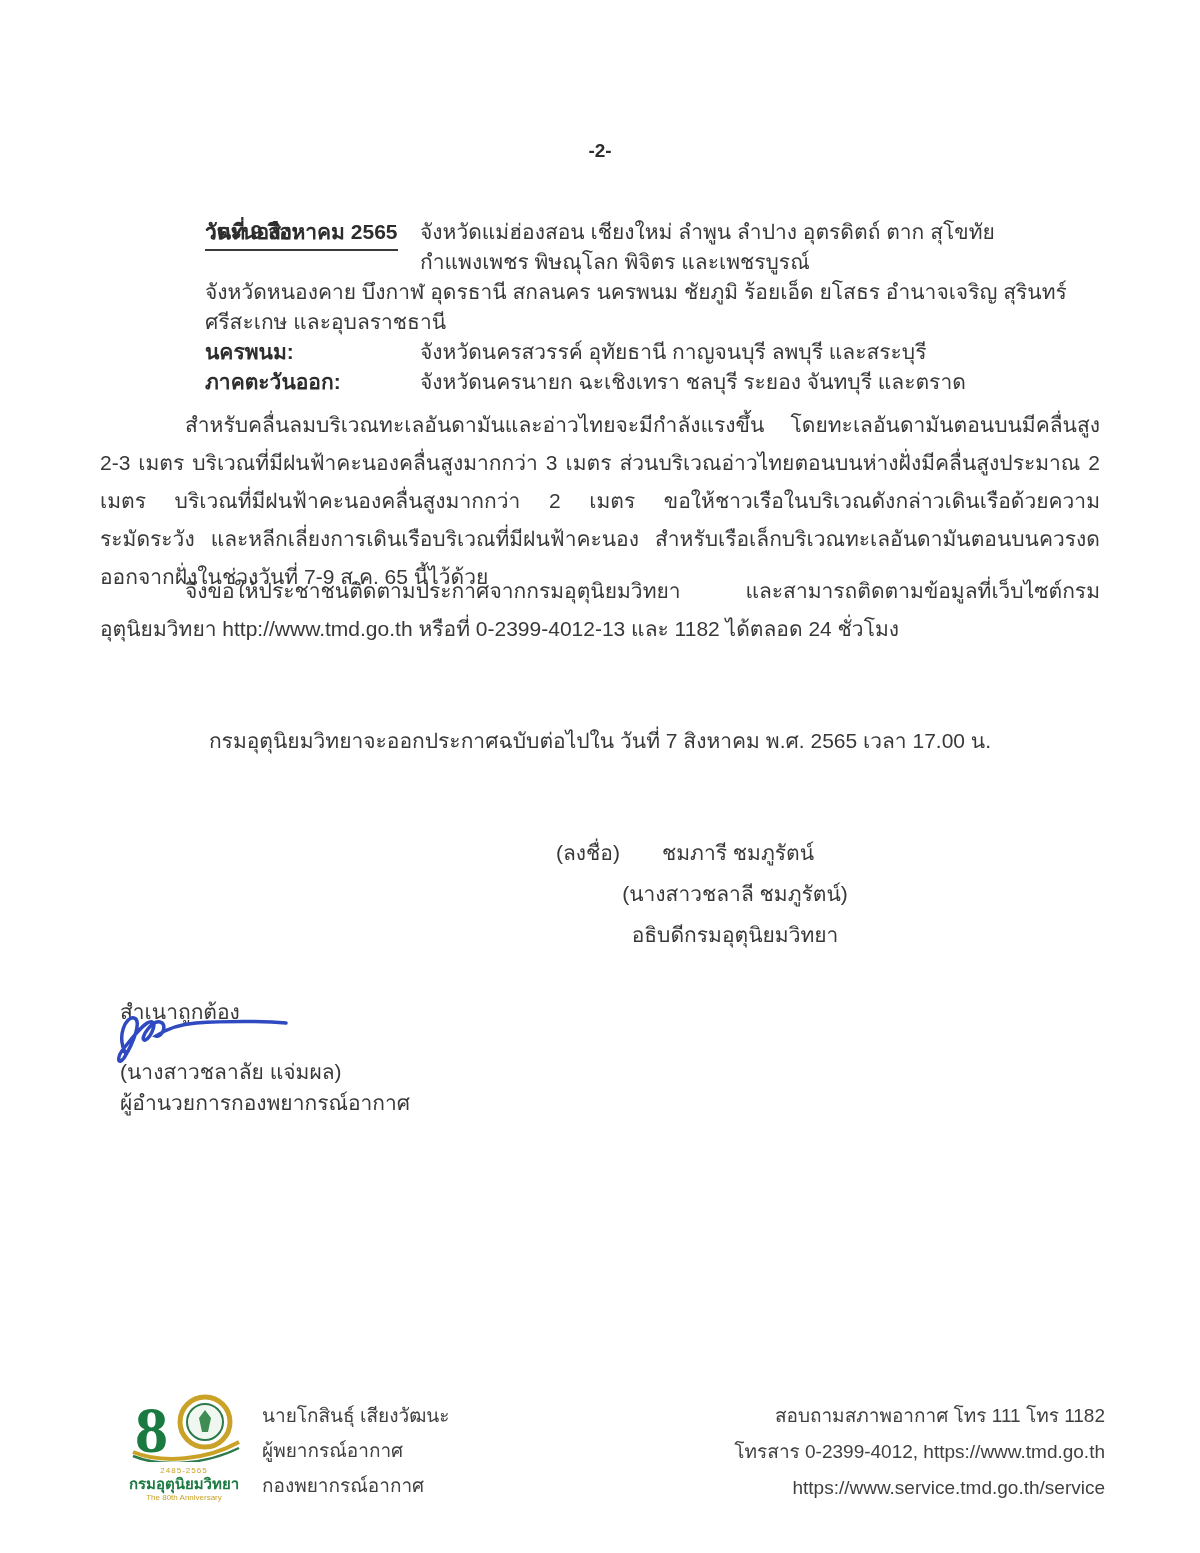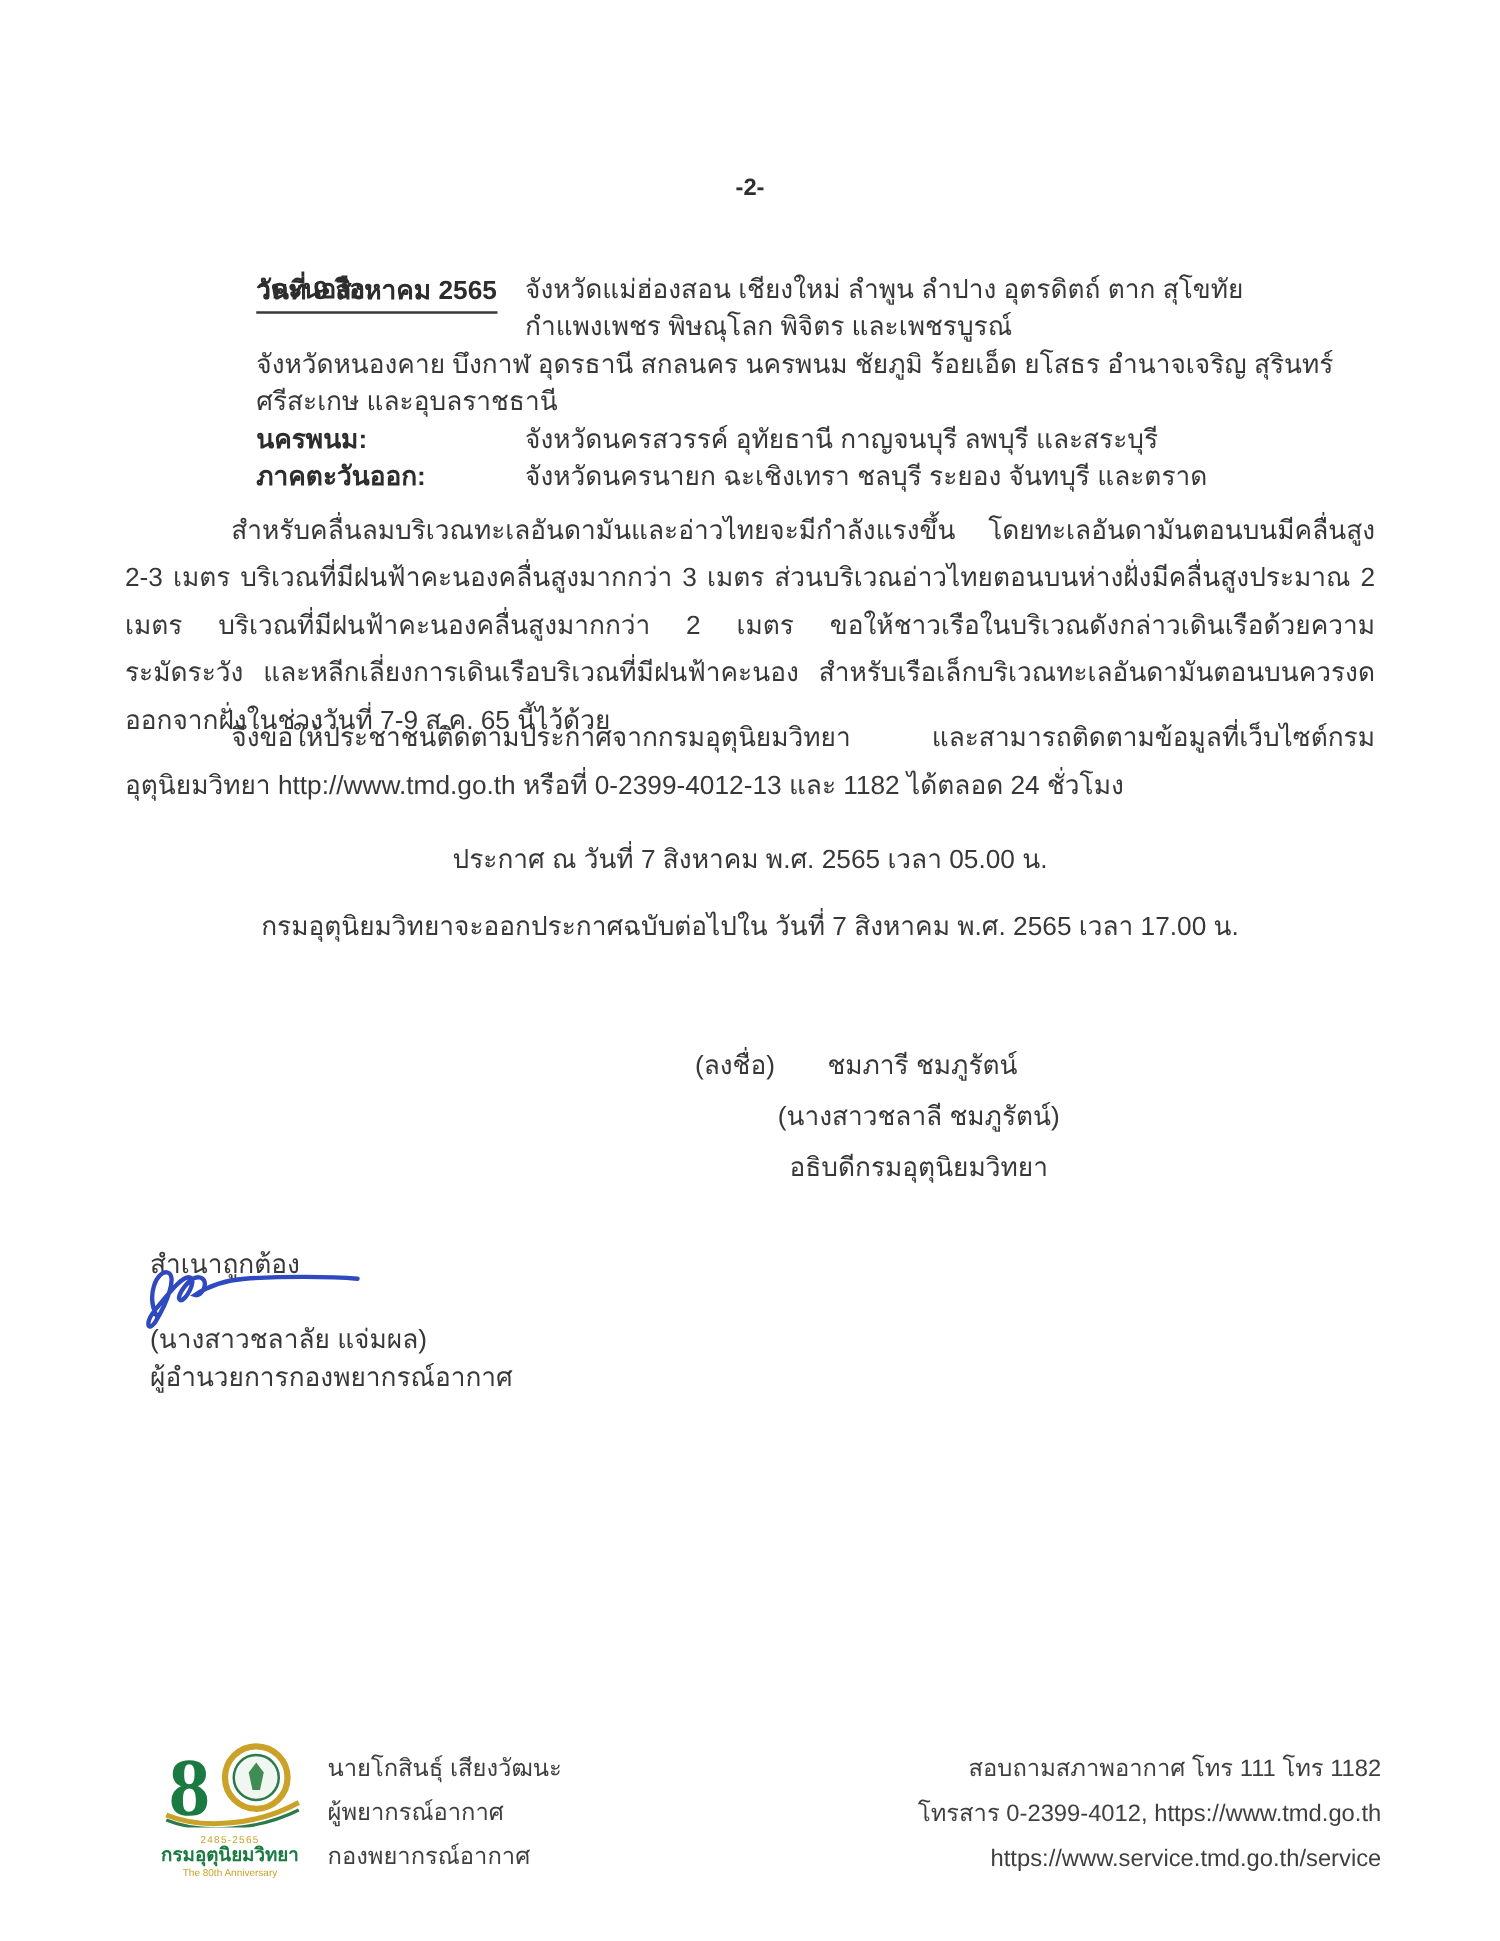--- a/index.html
+++ b/index.html
@@ -61,21 +61,20 @@
     <div class="region-row">
       <div class="region-label">ภาคตะวันออก:</div>
       <div class="region-value">จังหวัดนครนายก ฉะเชิงเทรา ชลบุรี ระยอง จันทบุรี และตราด</div>
     </div>
   </div>
 
   <div class="para p1">สำหรับคลื่นลมบริเวณทะเลอันดามันและอ่าวไทยจะมีกำลังแรงขึ้น โดยทะเลอันดามันตอนบนมีคลื่นสูง 2-3 เมตร บริเวณที่มีฝนฟ้าคะนองคลื่นสูงมากกว่า 3 เมตร ส่วนบริเวณอ่าวไทยตอนบนห่างฝั่งมีคลื่นสูงประมาณ 2 เมตร บริเวณที่มีฝนฟ้าคะนองคลื่นสูงมากกว่า 2 เมตร ขอให้ชาวเรือในบริเวณดังกล่าวเดินเรือด้วยความระมัดระวัง และหลีกเลี่ยงการเดินเรือบริเวณที่มีฝนฟ้าคะนอง สำหรับเรือเล็กบริเวณทะเลอันดามันตอนบนควรงดออกจากฝั่งในช่วงวันที่ 7-9 ส.ค. 65 นี้ไว้ด้วย</div>
 
   <div class="para p2">จึงขอให้ประชาชนติดตามประกาศจากกรมอุตุนิยมวิทยา และสามารถติดตามข้อมูลที่เว็บไซต์กรมอุตุนิยมวิทยา http://www.tmd.go.th หรือที่ 0-2399-4012-13 และ 1182 ได้ตลอด 24 ชั่วโมง</div>
 
-  <div class="centerline c1">ประกาศ ณ วันที่ 7 สิงหาคม พ.ศ. 2565 เวลา 05.00 น.</div>
   <div class="centerline c2">กรมอุตุนิยมวิทยาจะออกประกาศฉบับต่อไปใน วันที่ 7 สิงหาคม พ.ศ. 2565 เวลา 17.00 น.</div>
 
   <div class="signblock">
     <div class="signline1">
       <span>(ลงชื่อ)</span><span class="sig-gap"></span><span>ชมภารี ชมภูรัตน์</span>
     </div>
     <div>(นางสาวชลาลี ชมภูรัตน์)</div>
     <div>อธิบดีกรมอุตุนิยมวิทยา</div>
   </div>
 

